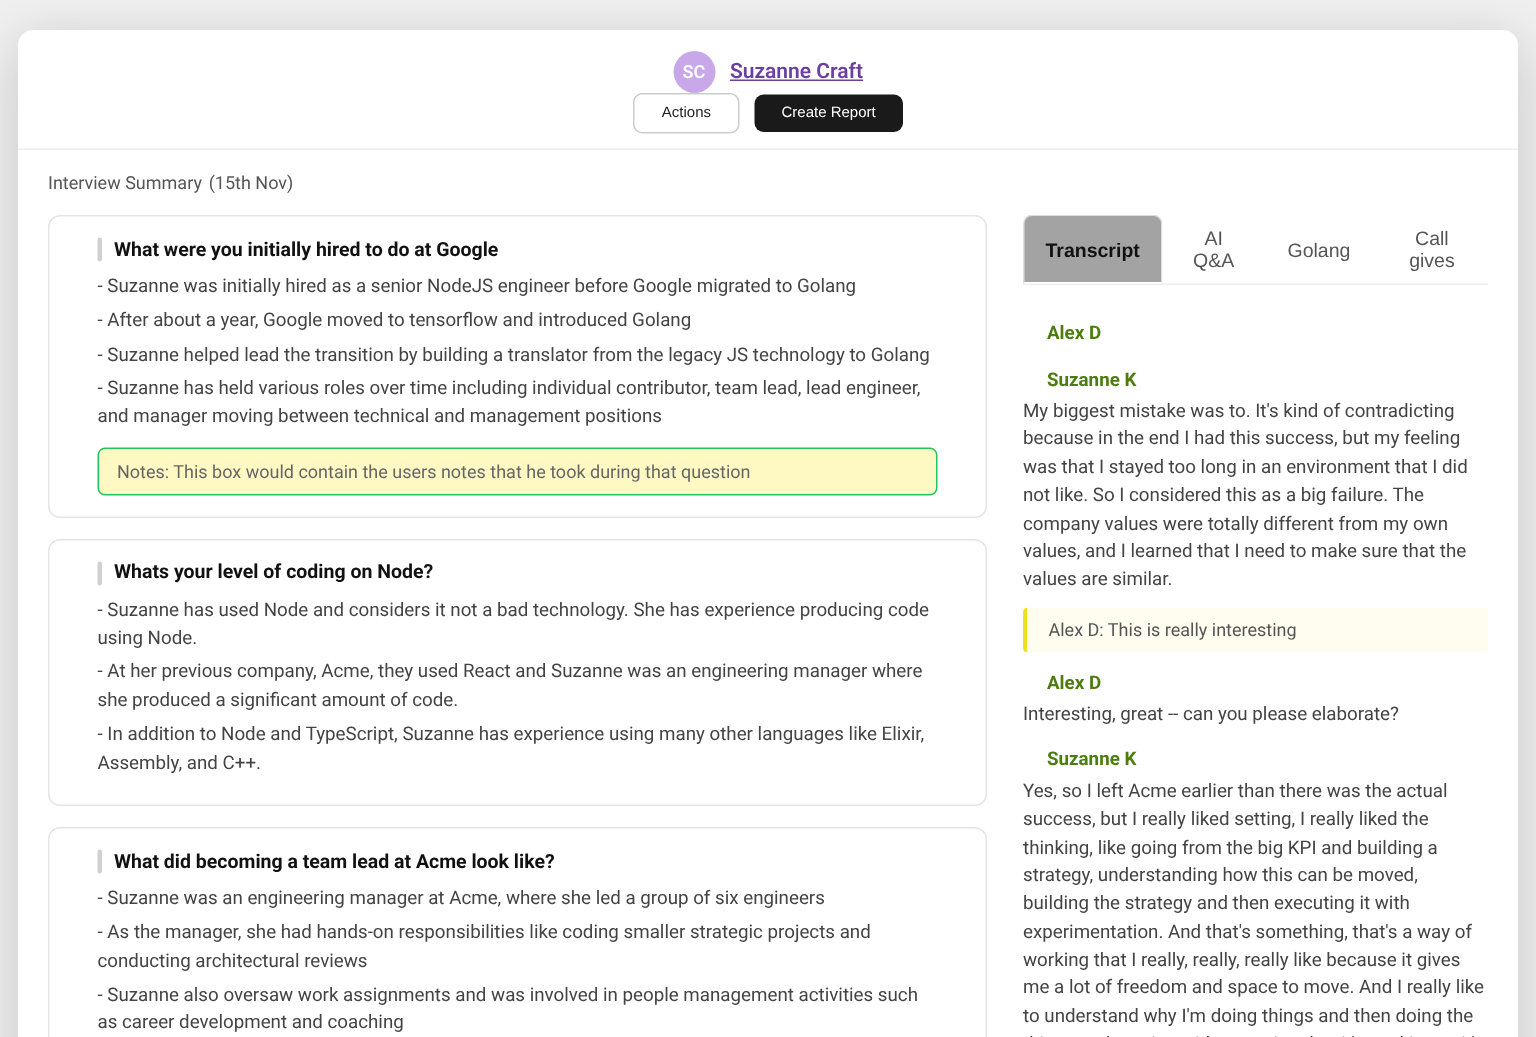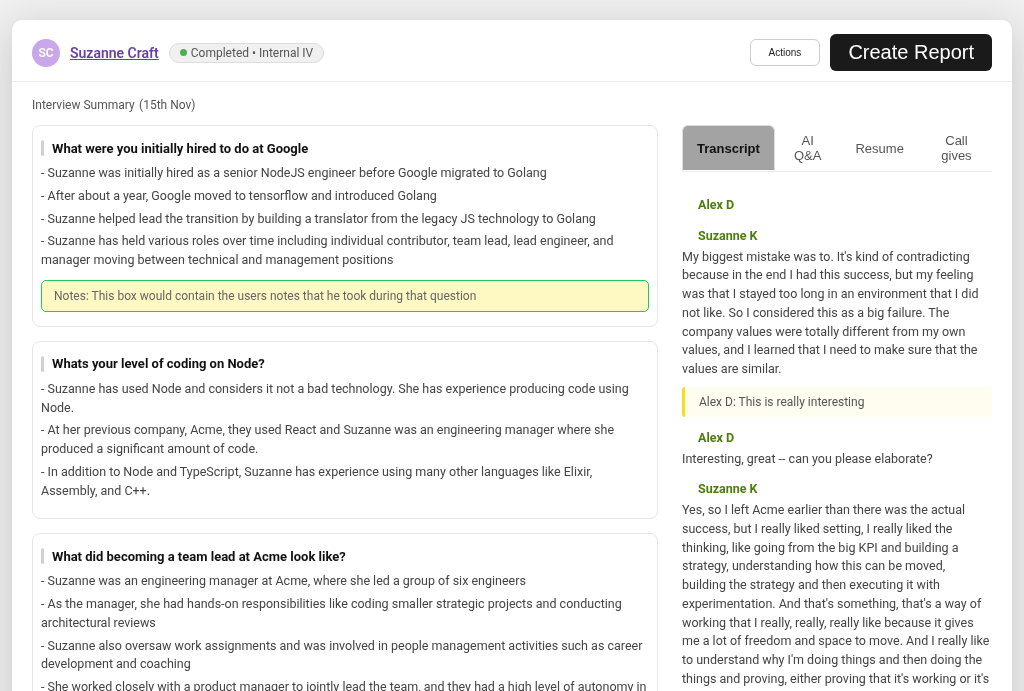--- a/index.html
+++ b/index.html
@@ -18,24 +18,25 @@
       box-shadow: 0 8px 40px rgba(0,0,0,0.18);
       width: 1000px;
       min-height: 660px;
       position: relative;
       display: flex;
       flex-direction: column;
     }
     .modal-header {
       display: flex;
       align-items: center;
-      justify-content: space-between;
+      justify-content: flex-end;
       padding: 14px 20px 0 20px;
       border-bottom: 1px solid #eee;
       padding-bottom: 10px;
+      flex-direction: column;
     }
     .header-left {
       display: flex;
       align-items: center;
       gap: 10px;
     }
     .user-avatar {
       width: 28px;
       height: 28px;
       border-radius: 50%;
@@ -85,21 +86,21 @@
       font-size: 10px;
       cursor: pointer;
       color: #222;
     }
     .create-report-btn {
       background: #1a1a1a;
       color: #fff;
       border: none;
       border-radius: 6px;
       padding: 7px 18px;
-      font-size: 20px;
+      font-size: 10px;
       cursor: pointer;
       font-weight: 500;
     }
     .page-title {
       padding: 10px 20px 12px 20px;
       font-size: 18px;
       font-weight: 700;
       color: #111;
     }
     .page-title span {
@@ -117,21 +118,21 @@
     .left-panel {
       flex: 1;
       overflow-y: auto;
       max-height: 580px;
       padding-right: 4px;
     }
     .question-block {
       border: 1px solid #e5e5e5;
       border-radius: 8px;
       margin-bottom: 14px;
-      padding: 14px 8px;
+      padding: 14px 32px;
       background: #fff;
     }
     .question-title {
       font-weight: 700;
       color: #111;
       margin-bottom: 8px;
       font-size: 13px;
       display: flex;
       align-items: center;
       gap: 8px;
@@ -227,24 +228,20 @@
   </style>
 </head>
 <body>
 
 <div class="modal-overlay" style="position:relative; margin: 20px auto;">
 
   <div class="modal-header">
     <div class="header-left">
       <div class="user-avatar">SC</div>
       <span class="user-name">Suzanne Craft</span>
-      <div class="status-badge">
-        <span class="status-dot"></span>
-        <span>Completed • Internal IV</span>
-      </div>
     </div>
     <div class="header-right">
       <button class="actions-btn">Actions</button>
       <button class="create-report-btn">Create Report</button>
     </div>
   </div>
 
   <div class="page-title">
     <span>Interview Summary</span>
     <span>(15th Nov)</span>
@@ -275,21 +272,21 @@
           <div class="answer-line">- Suzanne also oversaw work assignments and was involved in people management activities such as career development and coaching</div>
           <div class="answer-line">- She worked closely with a product manager to jointly lead the team, and they had a high level of autonomy in their roles</div>
         </div>
       </div>
 
     <div class="right-panel">
       <div class="tabs-bar" id="tabs-bar">
 
       <button class="tab active">Transcript</button>
           <button class="tab">AI Q&amp;A</button>
-          <button class="tab">Resume</button>
+          <button class="tab">Golang</button>
           <button class="tab">Call gives</button>
         </div>
       <div class="transcript-body" id="transcript-body">
 
       <div class="speaker-name">Alex D</div>
           <div class="speaker-name">Suzanne K</div>
           <div class="speaker-text">My biggest mistake was to. It's kind of contradicting because in the end I had this success, but my feeling was that I stayed too long in an environment that I did not like. So I considered this as a big failure. The company values were totally different from my own values, and I learned that I need to make sure that the values are similar.</div>
           <div class="highlight-box">Alex D: This is really interesting</div>
           <div class="speaker-name">Alex D</div>
           <div class="speaker-text">Interesting, great -- can you please elaborate?</div>

